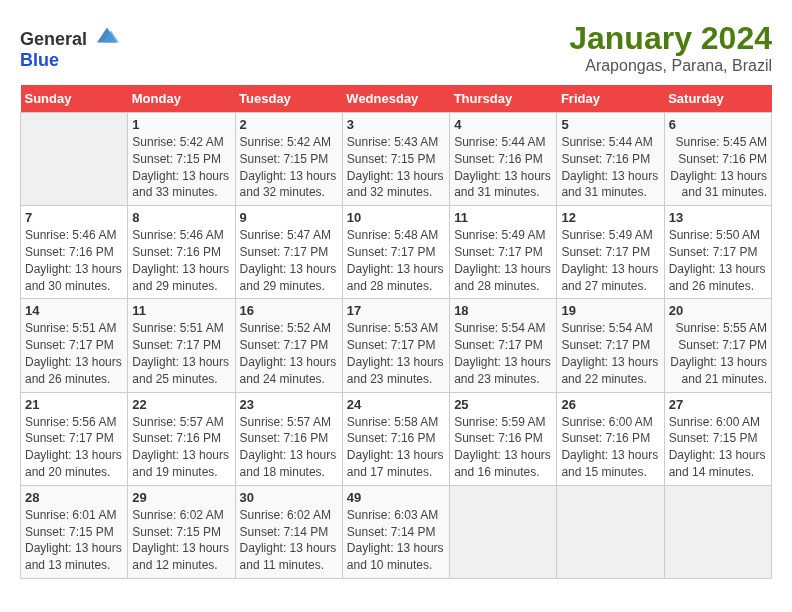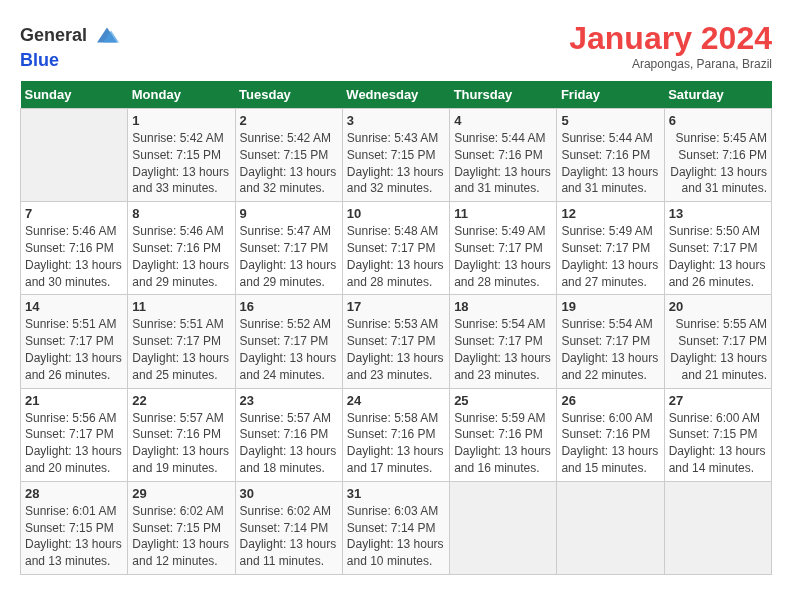--- a/index.html
+++ b/index.html
@@ -11,46 +11,46 @@
       padding: 20px;
     }
     .header-section {
       display: flex;
       justify-content: space-between;
       align-items: flex-start;
       margin-bottom: 10px;
     }
     .logo {
       display: flex;
-      align-items: center;
+      align-items: flex-end;
     }
     .logo-icon {
       width: 30px;
       height: 30px;
       margin-left: 2px;
     }
     .title-section {
       text-align: right;
     }
     .main-title {
       font-size: 32px;
       font-weight: bold;
-      color: #ef4444;
+      color: #4d7c0f;
     }
     .subtitle {
-      font-size: 12px;
+      font-size: 16px;
       color: #555;
     }
     table {
       width: 100%;
       border-collapse: collapse;
       font-size: 11px;
     }
     thead tr th {
-      background-color: #15803d;
+      background-color: #ef4444;
       color: #fff;
       padding: 6px 4px;
       text-align: left;
       font-size: 13px;
       font-weight: bold;
     }
     tbody tr td {
       border: 1px solid #ccc;
       vertical-align: top;
       padding: 4px;
@@ -330,21 +330,21 @@
 and 12 minutes.</div>
         </td>
         <td>
           <span class="day-number">30</span>
           <div class="day-info" style="white-space: pre-line;">Sunrise: 6:02 AM
 Sunset: 7:14 PM
 Daylight: 13 hours
 and 11 minutes.</div>
         </td>
         <td>
-          <span class="day-number">31</span>
+          <span class="day-number">49</span>
           <div class="day-info" style="white-space: pre-line;">Sunrise: 6:03 AM
 Sunset: 7:14 PM
 Daylight: 13 hours
 and 10 minutes.</div>
         </td>
         <td class="empty"></td>
         <td class="empty"></td>
         <td class="empty"></td>
       </tr>
     </tbody>

